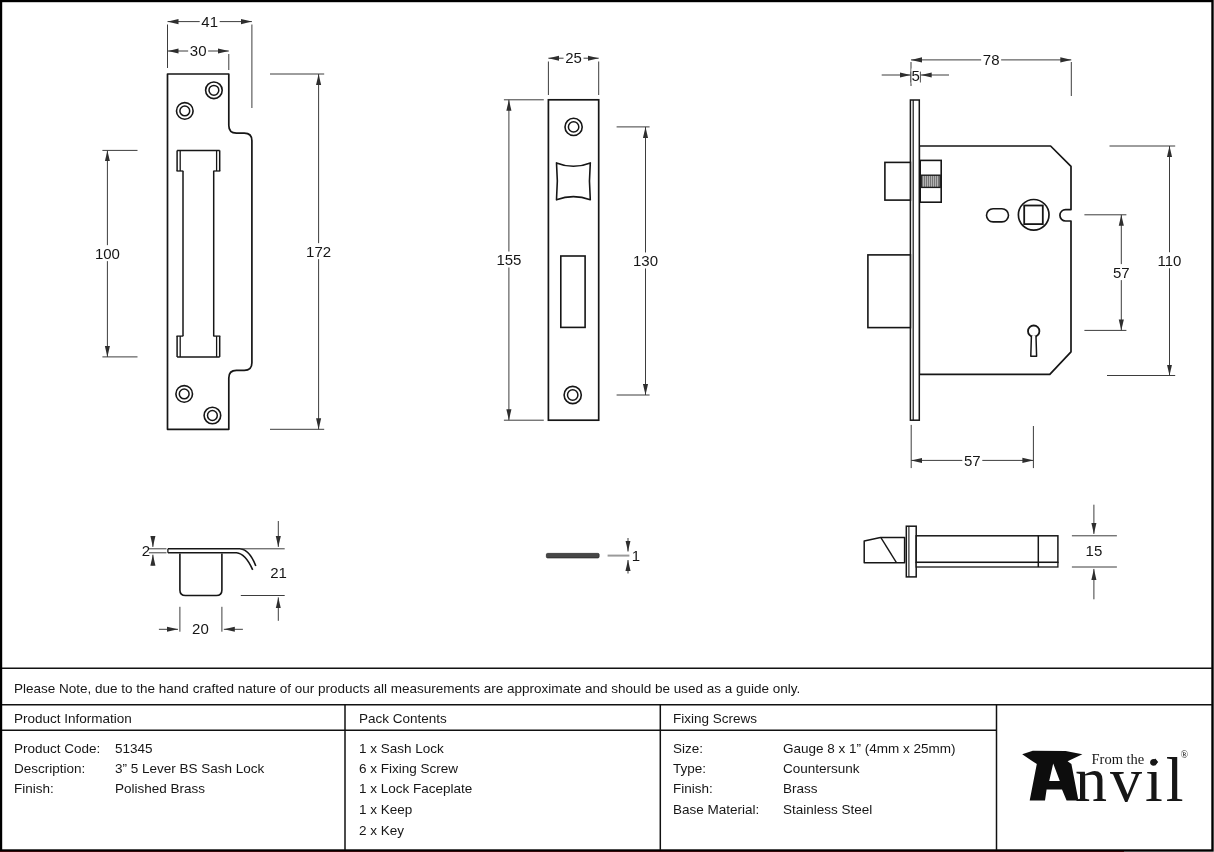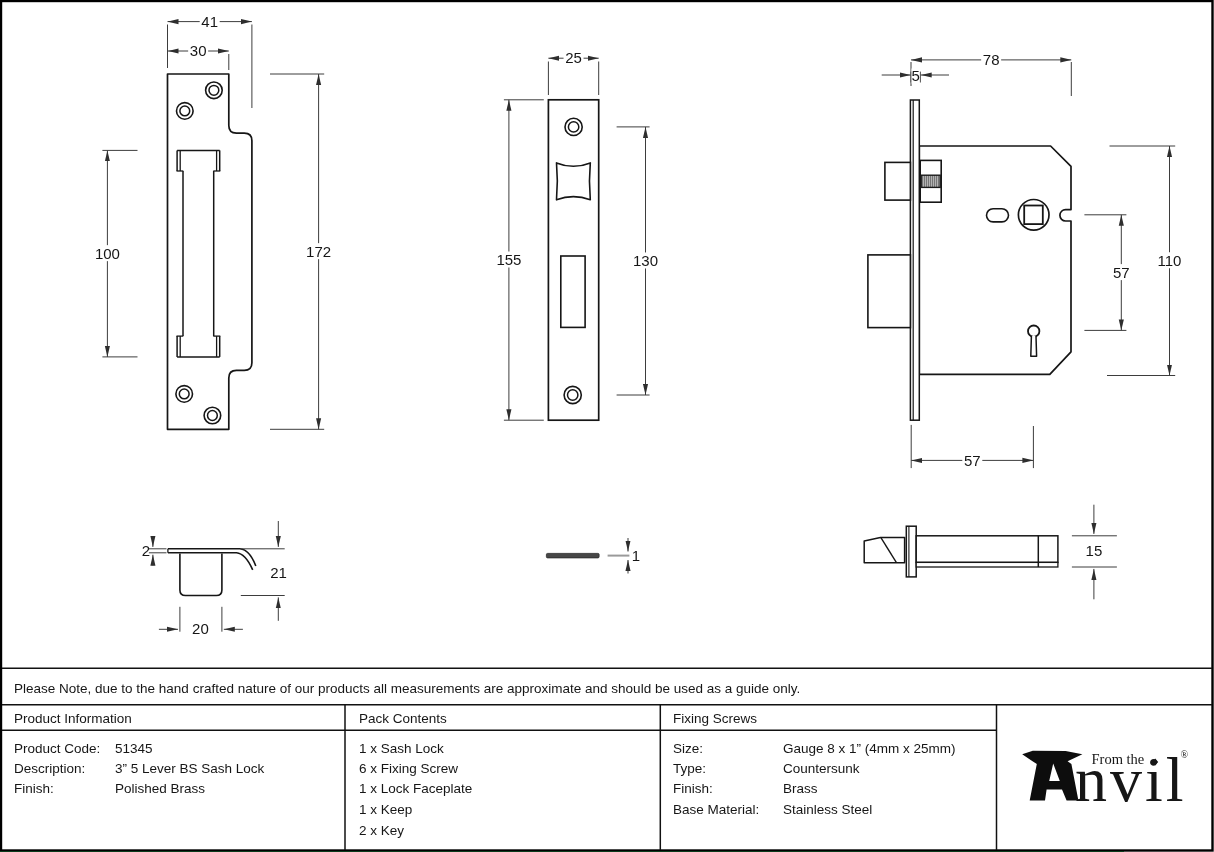--- a/index.html
+++ b/index.html
@@ -1,15 +1,15 @@
 <!DOCTYPE html>
 <html><head><meta charset="utf-8"><title>3" 5 Lever BS Sash Lock</title>
 <style>
 html,body{margin:0;padding:0;background:#ffffff;}
-#sheet{position:relative;width:1124px;height:852px;background:#22c55e;}
+#sheet{position:relative;width:1124px;height:852px;background:#b91c1c;}
 svg{display:block;}
 </style></head>
 <body>
 
 <div id="sheet">
 <svg width="1214" height="852" viewBox="0 0 1214 852">
 
 <rect x="1" y="1" width="1211.5" height="849.5" fill="#ffffff" stroke="#000000" stroke-width="2.4"></rect>
 <defs>
 <marker id="aR" viewBox="0 0 11 6" refX="11" refY="3" markerWidth="11" markerHeight="6" markerUnits="userSpaceOnUse" orient="auto">

